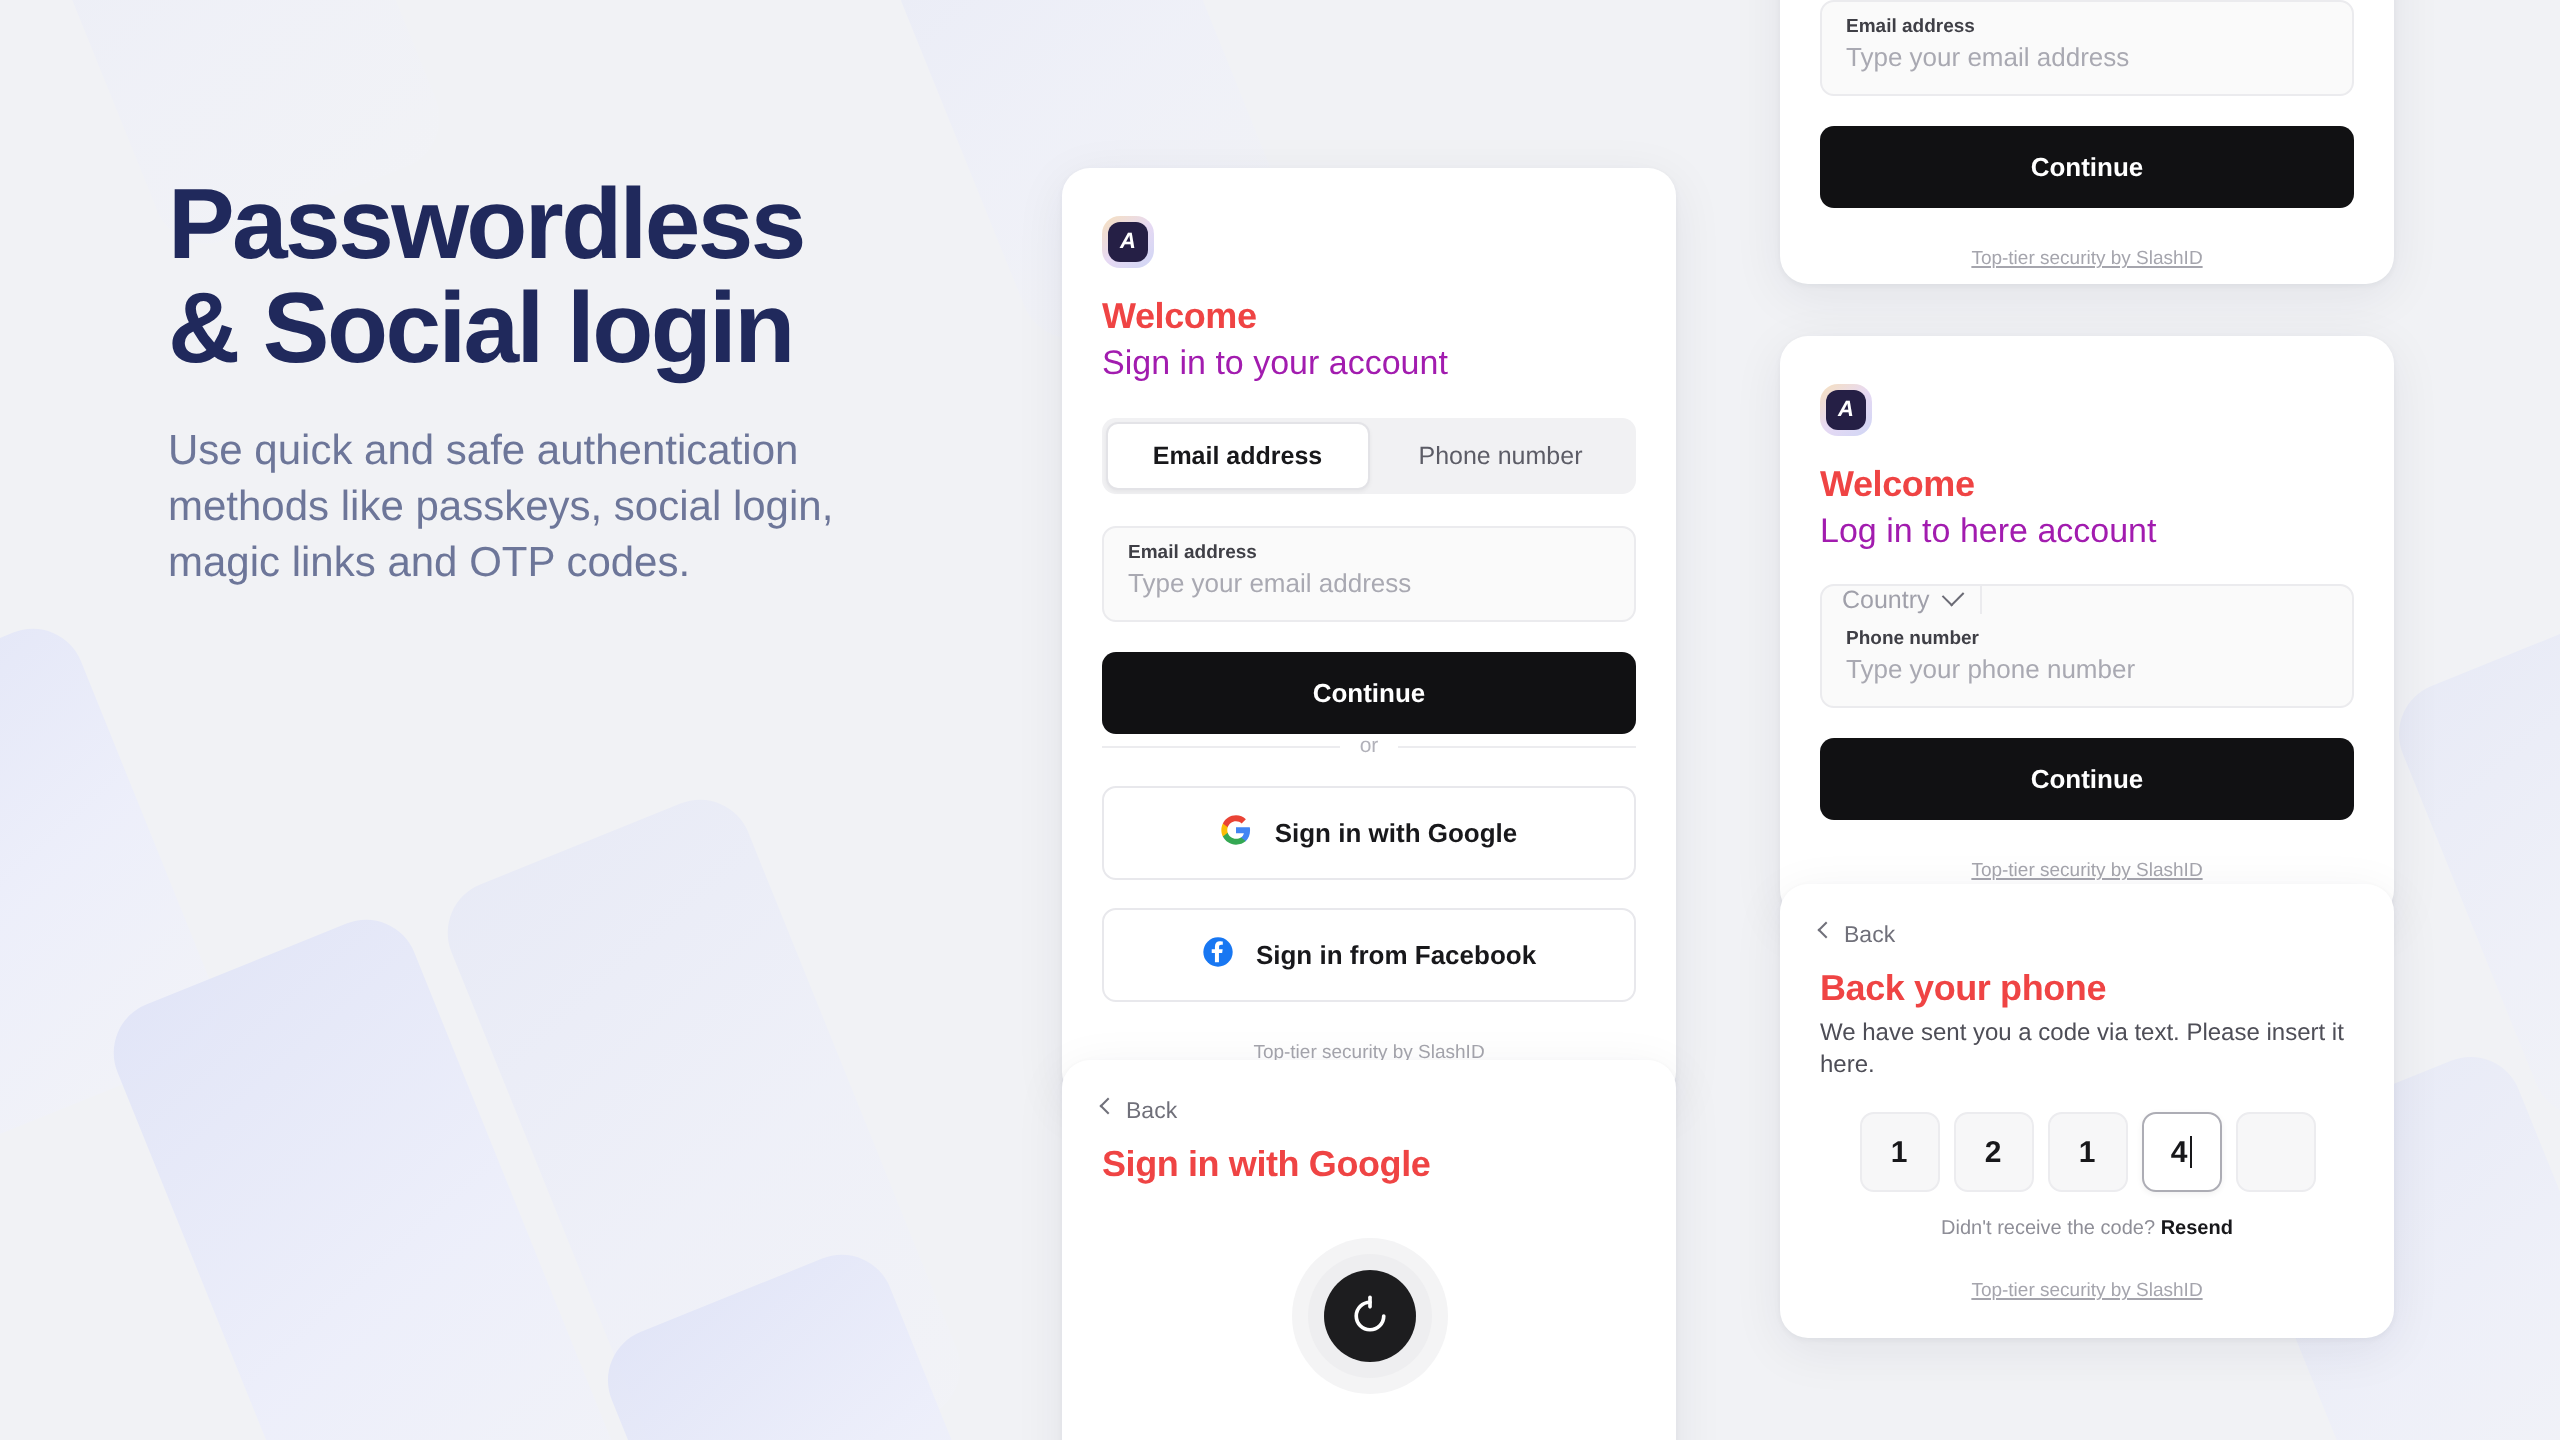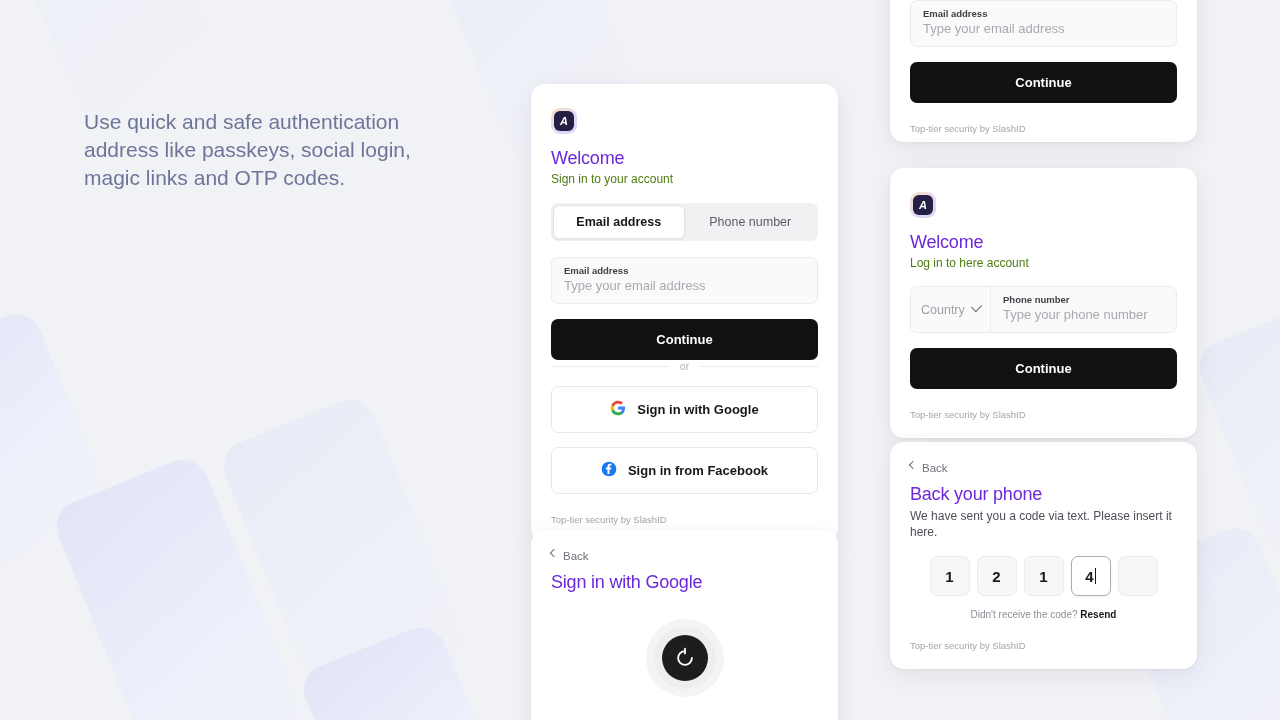--- a/index.html
+++ b/index.html
@@ -70,22 +70,22 @@
   }
   .logo {
     width: 100%; height: 100%;
     border-radius: 6px;
     background: #251f45;
     color: #fff;
     font-size: 11px; font-weight: 700; font-style: italic;
     display: flex; align-items: center; justify-content: center;
   }
 
-  .title   { font-size: 18px; font-weight: 400; color: #6d28d9; margin-top: 14px; letter-spacing: -.2px; }
-  .subtitle{ font-size: 12px; color: #4d7c0f; margin-top: 3px; }
+  .title   { font-size: 18px; font-weight: 700; color: #ef4444; margin-top: 14px; letter-spacing: -.2px; }
+  .subtitle{ font-size: 17px; color: #a21caf; margin-top: 3px; }
 
   
   .tabs {
     display: flex;
     margin-top: 17px;
     background: #f1f1f3;
     border-radius: 7px;
     padding: 2px;
   }
   .tab {
@@ -124,20 +124,21 @@
   }
   .field-input::placeholder { color: #a9a9b2; }
 
   .field-row {
     margin-top: 16px;
     display: flex;
     background: #fafafa;
     border: 1px solid #ebebee;
     border-radius: 7px;
     overflow: hidden;
+    flex-direction: column;
   }
   .country-cell {
     display: flex; align-items: center; justify-content: space-between;
     gap: 8px;
     width: 80px;
     padding: 0 10px;
     border-right: 1px solid #ebebee;
     font-size: 12.5px; color: #a0a0aa;
     cursor: pointer;
   }
@@ -173,24 +174,26 @@
     border: 1px solid #e8e8ec;
     border-radius: 7px;
     padding: 13px 0;
     font-size: 13px; font-weight: 600; color: #18181b;
     font-family: "Liberation Sans", sans-serif;
     cursor: pointer;
   }
 
   
   .foot {
+    text-align: center;
     font-size: 9.5px;
     color: #a5a5ad;
     margin-top: 20px;
     padding-bottom: 2px;
+    text-decoration: underline;
   }
 
   
   .back {
     display: flex; align-items: flex-start; gap: 6px;
     font-size: 11.5px; color: #70707a;
     cursor: pointer;
   }
   .back-chev { width: 6px; height: 6px; border-left: 1.4px solid #70707a; border-bottom: 1.4px solid #70707a; transform: rotate(45deg); }
 
@@ -255,22 +258,24 @@
     <div class="blob b2"></div>
     <div class="blob b3"></div>
     <div class="blob b4"></div>
     <div class="blob b5"></div>
     <div class="blob b6"></div>
     <div class="blob b7"></div>
     <div class="blob b8"></div>
   </div>
 
   <div id="hero">
+    <h1>Passwordless
+&amp; Social login</h1>
     <p>Use quick and safe authentication
-address like passkeys, social login,
+methods like passkeys, social login,
 magic links and OTP codes.</p>
   </div>
 
   <div class="card" style="left:531px; top:84px; width:307px;">
     <div class="card-pad">
       <div class="logo-wrap">
         <div class="logo">A</div>
       </div>
       <div class="title">Welcome</div>
       <div class="subtitle">Sign in to your account</div>

